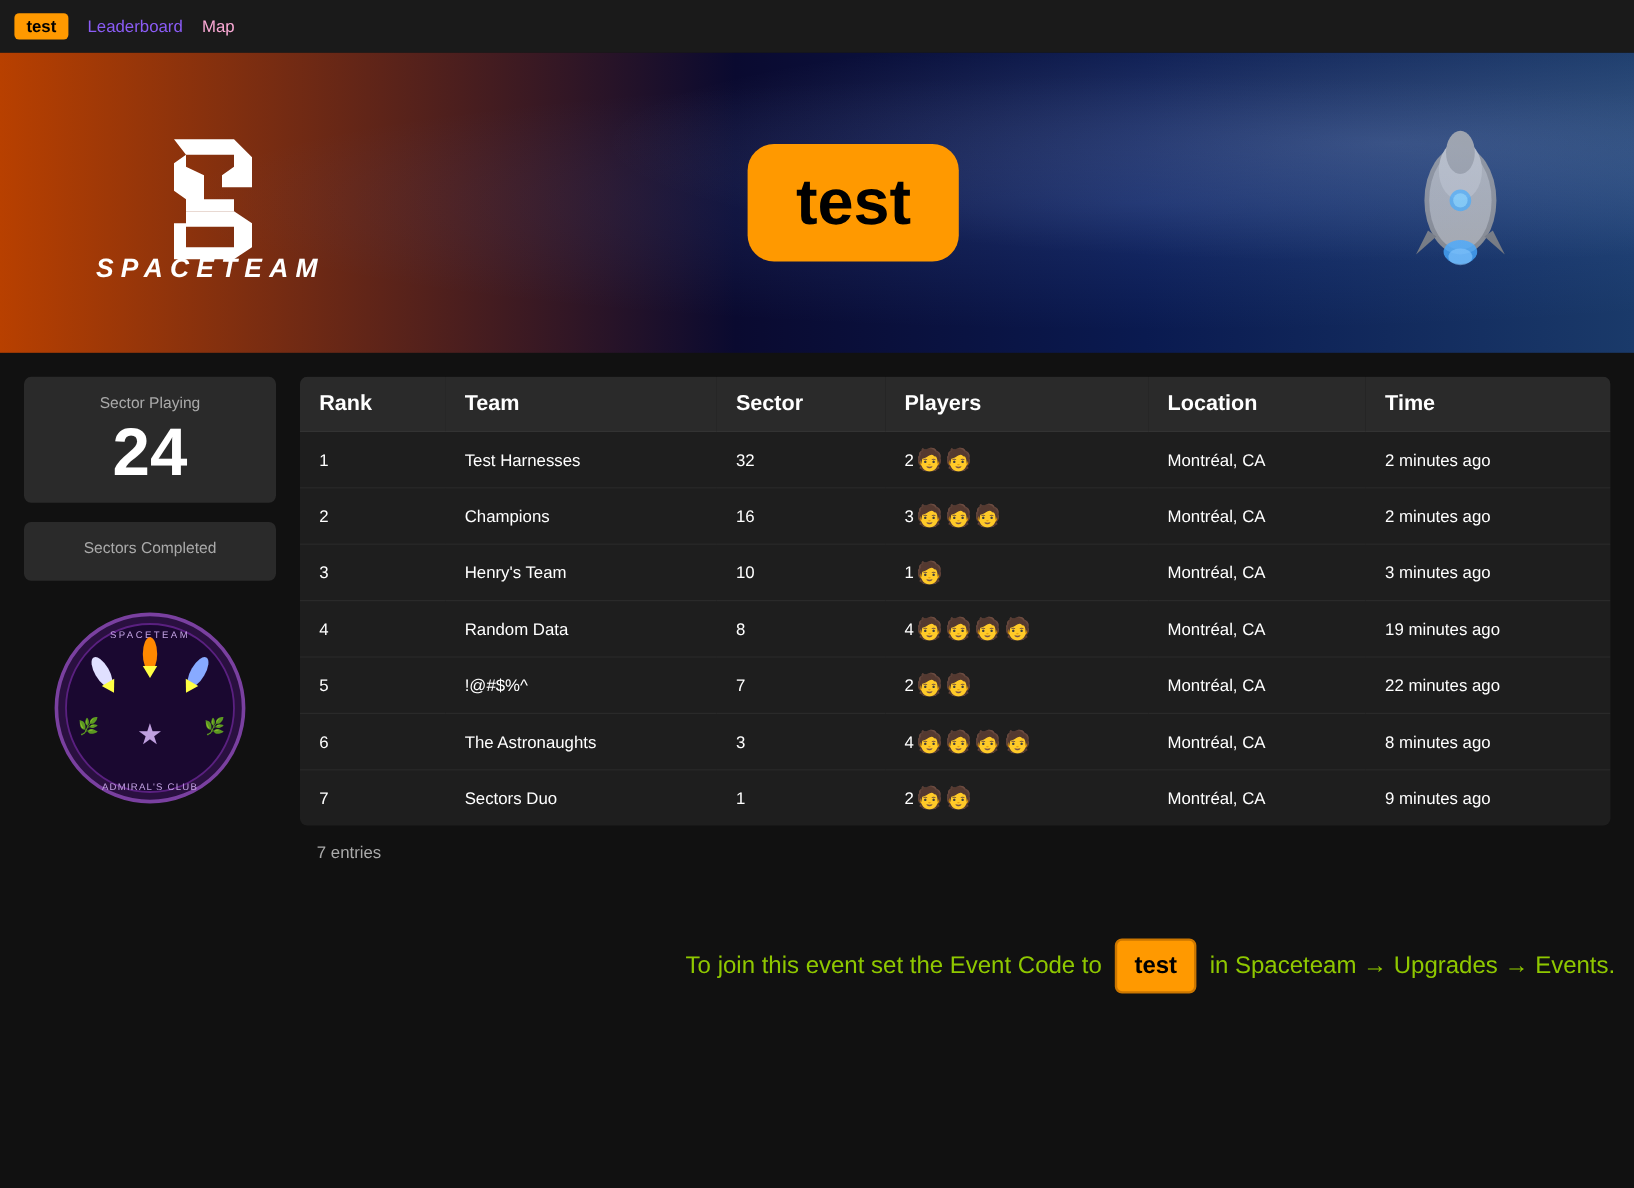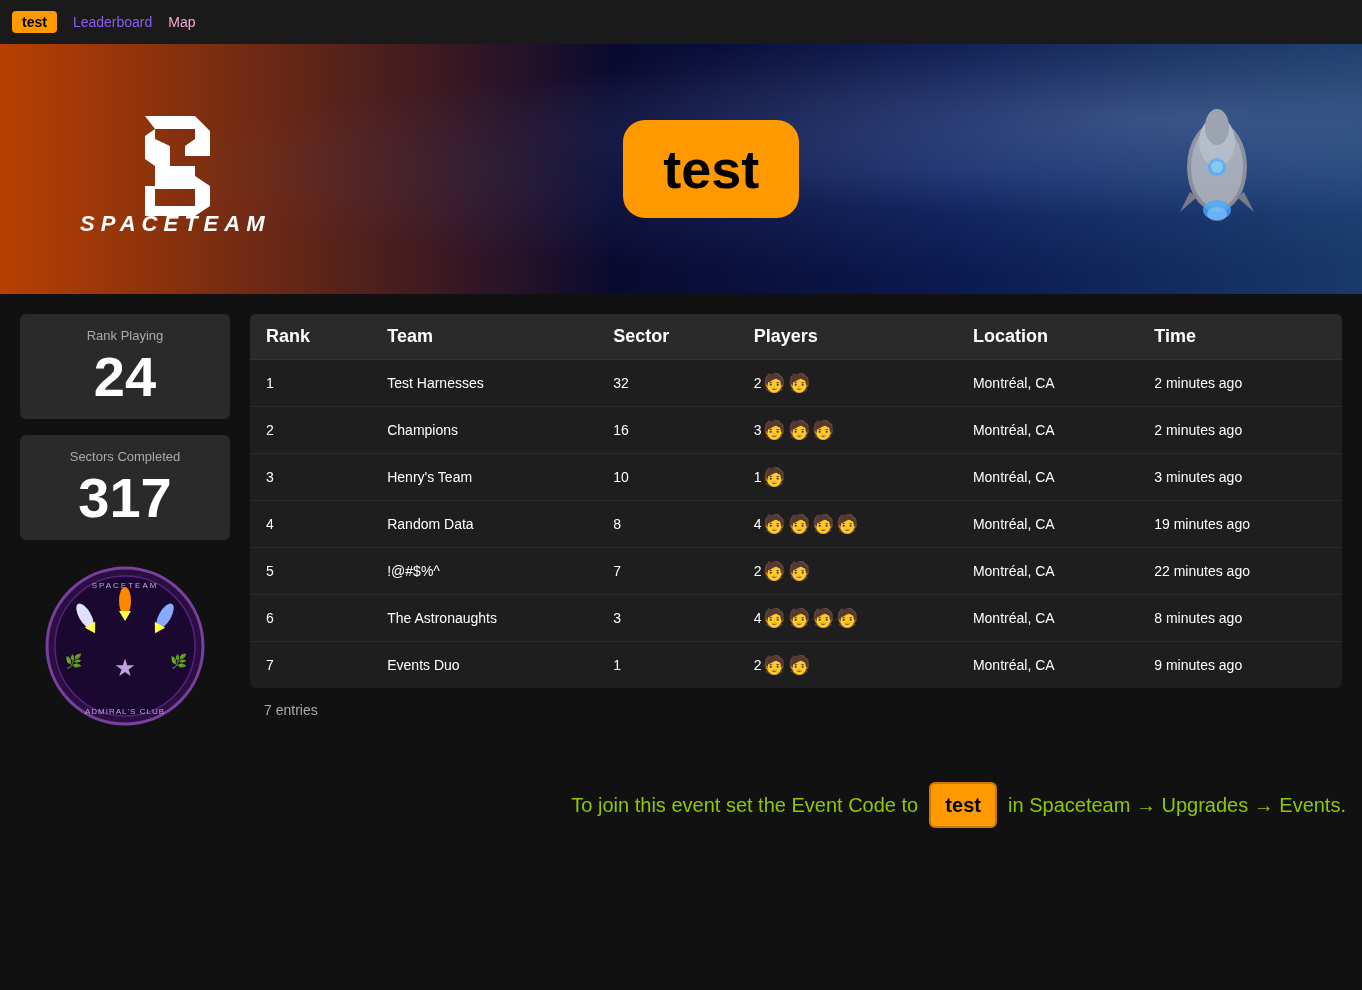--- a/index.html
+++ b/index.html
@@ -241,26 +241,25 @@
       <ellipse cx="65" cy="65" rx="9" ry="9" fill="#3af" opacity="0.7"></ellipse>
       <ellipse cx="65" cy="65" rx="6" ry="6" fill="#aef" opacity="0.5"></ellipse>
     </svg>
   </div>
 </div>
 
 <div class="main">
 
   <aside class="sidebar">
     <div class="stat-card">
-      <div class="label">Rank Playing</div>
+      <div class="label">Sector Playing</div>
       <div class="value">24</div>
     </div>
     <div class="stat-card">
       <div class="label">Sectors Completed</div>
-      <div class="value">317</div>
     </div>
 
     <div class="admiral-badge">
       <svg class="admiral-svg" viewBox="0 0 160 160">
         <circle cx="80" cy="80" r="78" fill="#2a1040" stroke="#7a40a0" stroke-width="3"></circle>
         <circle cx="80" cy="80" r="70" fill="#1a0830" stroke="#5a2080" stroke-width="1.5"></circle>
 
         <text x="80" y="22" text-anchor="middle" fill="#c0a0e0" font-size="8" font-family="Arial" letter-spacing="2">SPACETEAM</text>
         <text x="80" y="148" text-anchor="middle" fill="#c0a0e0" font-size="8" font-family="Arial" letter-spacing="1">ADMIRAL'S CLUB</text>
 
@@ -353,21 +352,21 @@
       <td>The Astronaughts</td>
       <td>3</td>
       <td>
         <div class="player-icons">4 <span class="person-icon">🧑</span><span class="person-icon">🧑</span><span class="person-icon">🧑</span><span class="person-icon">🧑</span></div>
       </td>
       <td>Montréal, CA</td>
       <td>8 minutes ago</td>
     </tr>
           <tr>
       <td>7</td>
-      <td>Events Duo</td>
+      <td>Sectors Duo</td>
       <td>1</td>
       <td>
         <div class="player-icons">2 <span class="person-icon">🧑</span><span class="person-icon">🧑</span></div>
       </td>
       <td>Montréal, CA</td>
       <td>9 minutes ago</td>
     </tr>
         </tbody>
     </table>
     <div class="entries-row">7 entries</div>

